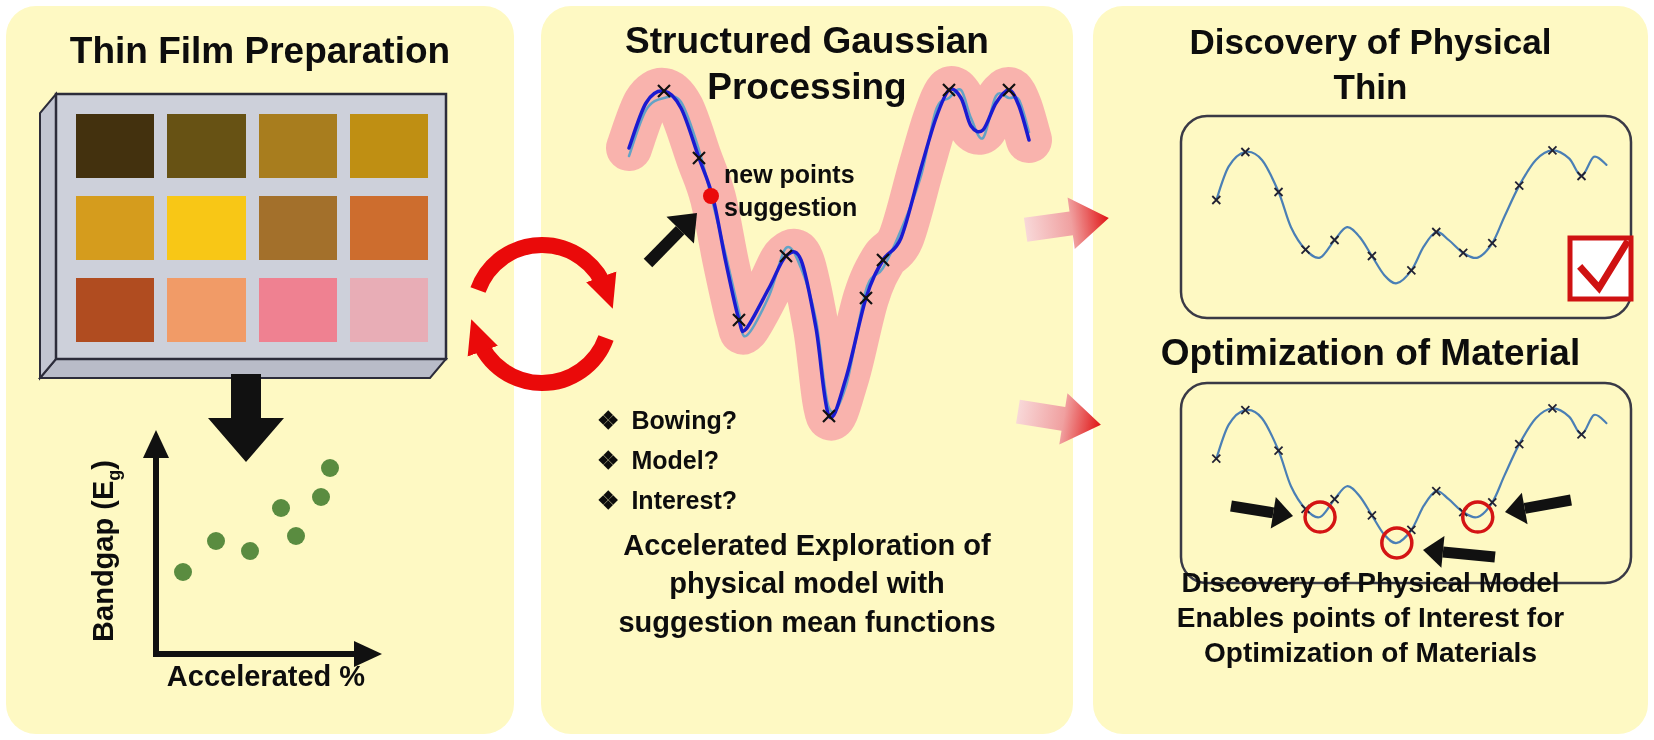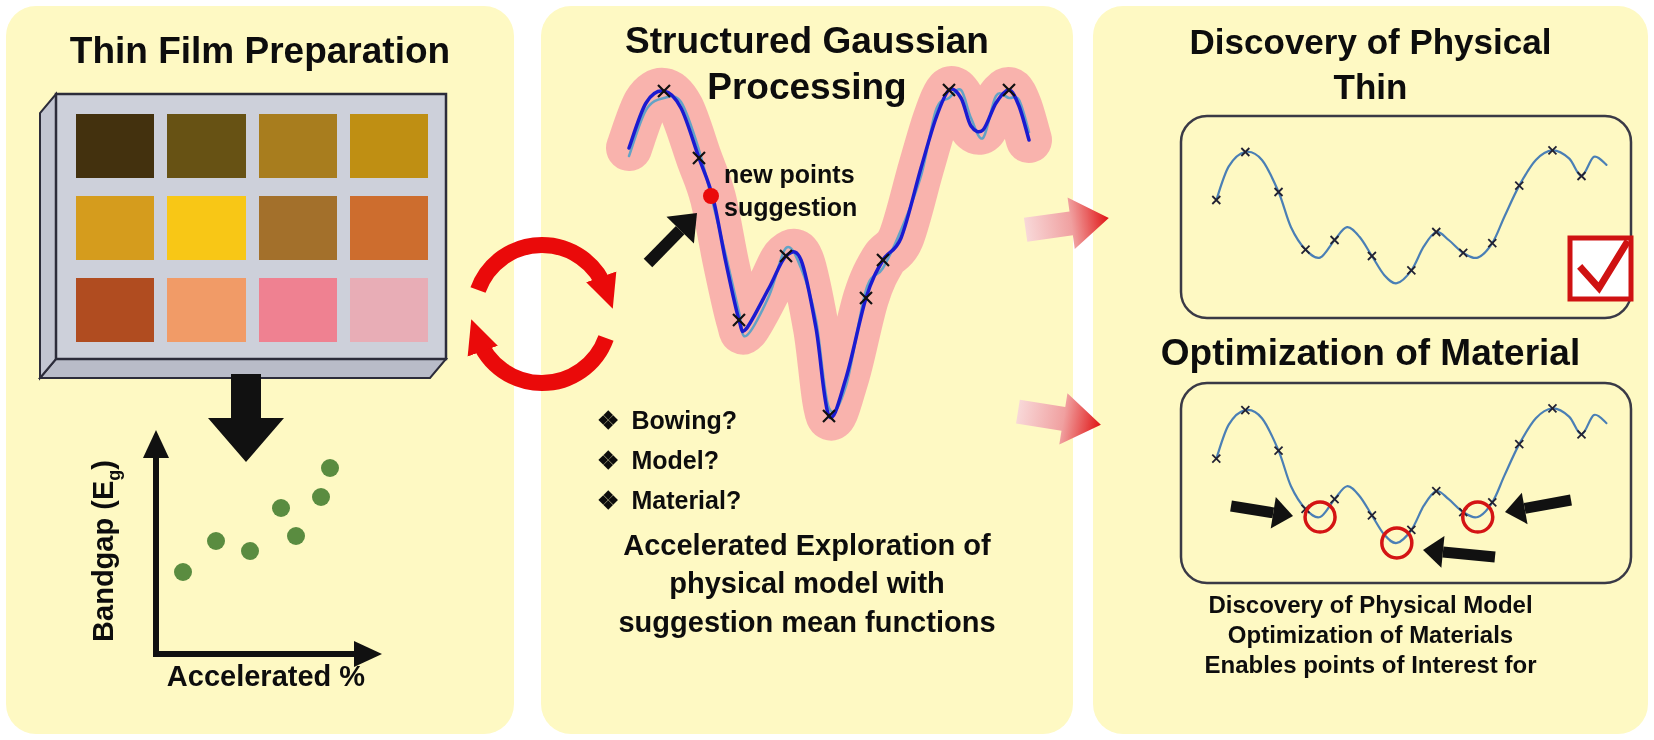--- a/index.html
+++ b/index.html
@@ -29,21 +29,21 @@
   .p2-title{top:12px;font-size:37px;line-height:1.25;}
   .p2-annotation{left:183px;top:152px;font-size:25px;line-height:1.3;}
   .p2-bullets{left:56px;top:355px;font-size:25px;margin-top:45px;}
   .p2-bullets .row{margin-bottom:11px;}
   .p2-bullets .glyph{margin-right:12px;}
   .p2-caption{top:520px;font-size:29px;line-height:1.32;}
 
   
   .p3-title{top:14px;font-size:35px;line-height:1.28;}
   .p3-subtitle{top:326px;font-size:37px;}
-  .p3-caption{top:584px;font-size:24px;line-height:1.25;}
+  .p3-caption{top:559px;font-size:28px;line-height:1.25;}
 
   #overlay{position:absolute;left:0;top:0;width:1654px;height:740px;pointer-events:none;}
 </style>
 </head>
 <body>
 
 <div class="panel" id="panel-left">
   <svg class="gfx" viewBox="0 0 508 728">
     <polygon points="50,353 440,353 424,372 34,372" fill="#b9bcc8" stroke="#2c2c3a" stroke-width="2"></polygon>
     <polygon points="50,88 50,353 34,372 34,107" fill="#c2c5d1" stroke="#2c2c3a" stroke-width="2"></polygon>
@@ -102,21 +102,21 @@
     <div>Structured Gaussian</div>
     <div>Processing</div>
   </div>
   <div class="txt p2-annotation">
     <div>new points</div>
     <div>suggestion</div>
   </div>
   <div class="txt p2-bullets">
     <div class="row"><span class="glyph">❖</span><span>Bowing?</span></div>
     <div class="row"><span class="glyph">❖</span><span>Model?</span></div>
-    <div class="row"><span class="glyph">❖</span><span>Material?</span></div>
+    <div class="row"><span class="glyph">❖</span><span>Interest?</span></div>
   </div>
   <div class="txt center p2-caption">
     <div>Accelerated Exploration of</div>
     <div>physical model with</div>
     <div>suggestion mean functions</div>
   </div>
 </div>
 
 <div class="panel" id="panel-right">
   <svg class="gfx" viewBox="0 0 555 728">
@@ -162,22 +162,22 @@
       <line x1="478" y1="494" x2="431.67739820199813" y2="502.4222912360003" stroke="#111111" stroke-width="11"></line>
       <path d="M412 506 L428.8152311907984 486.6803726744018 L434.5395652131979 518.1642097975988 Z" fill="#111111"></path>
     </svg>
   <div class="txt center p3-title">
     <div>Discovery of Physical</div>
     <div>Thin</div>
   </div>
   <div class="txt center p3-subtitle">Optimization of Material</div>
   <div class="txt center p3-caption">
     <div>Discovery of Physical Model</div>
+    <div>Enables points of Interest for</div>
     <div>Optimization of Materials</div>
-    <div>Enables points of Interest for</div>
   </div>
 </div>
 
 <svg id="overlay" viewBox="0 0 1654 740">
   <defs>
     <linearGradient id="gradArrow" x1="0" y1="0" x2="1" y2="0">
       <stop offset="0" stop-color="#f8d8d8"></stop>
       <stop offset="0.55" stop-color="#f0a0a0"></stop>
       <stop offset="1" stop-color="#e01414"></stop>
     </linearGradient>

